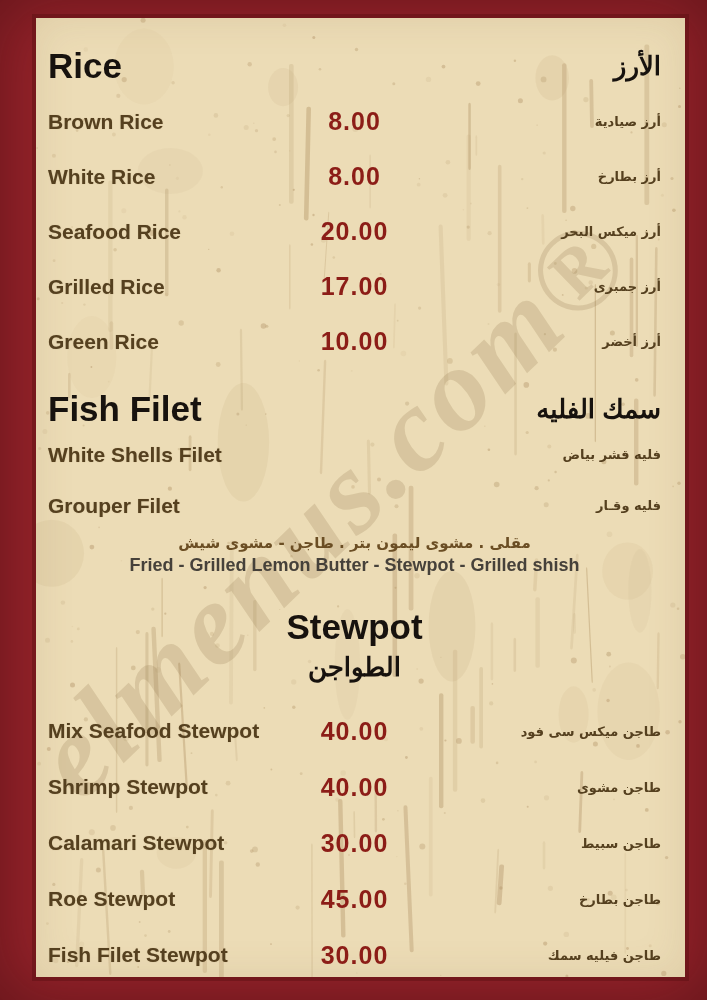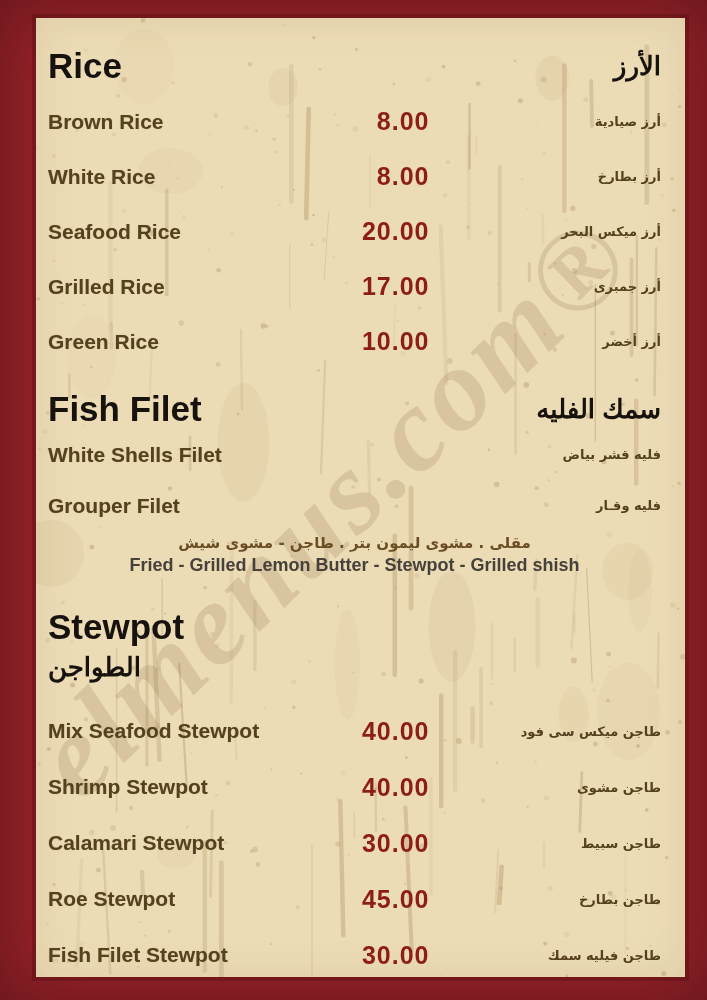--- a/index.html
+++ b/index.html
@@ -24,21 +24,21 @@
   .texture-svg{position:absolute;left:0;top:0;width:649px;height:959px;pointer-events:none;}
   .watermark{
     position:absolute;left:18px;top:690px;width:1000px;
     transform:rotate(-44deg);transform-origin:0 50%;
     font-family:"Liberation Serif",serif;font-style:italic;font-weight:700;
     font-size:118px;letter-spacing:4px;color:var(--watermark_tint);opacity:.20;
     pointer-events:none;white-space:nowrap;
   }
   #menu-sections{position:relative;}
   .section-head{
-    display:flex;justify-content:space-between;align-items:flex-start;
+    display:flex;justify-content:space-between;align-items:center;
   }
   .title-en{
     font-size:35px;font-weight:700;color:var(--heading);letter-spacing:0px;
     line-height:40px;
   }
   .title-ar{
     font-family:Liberation Sans, sans-serif;font-size:26px;font-weight:700;
     color:var(--heading);line-height:40px;
   }
   .rows{}
@@ -46,21 +46,21 @@
     display:grid;grid-template-columns:1fr 150px 1fr;align-items:center;
   }
   .s0 .row{height:55px;}
   .s1 .row{height:51px;}
   .s2 .row{height:56px;}
   .name-en{
     font-size:21px;font-weight:700;color:var(--item_text);
     text-shadow:0 0 1px rgba(85,64,31,.25);
   }
   .price{
-    font-size:25px;font-weight:700;color:var(--price);text-align:right;
+    font-size:25px;font-weight:700;color:var(--price);text-align:center;
     letter-spacing:1px;
   }
   .name-ar{
     font-family:"DejaVu Sans",sans-serif;font-size:13px;font-weight:700;
     color:var(--item_text);text-align:right;
   }
   .s0 .section-head{margin-bottom:8px;}
   .s1{margin-top:20px;}
   .s1 .section-head{}
   .s2{margin-top:30px;}

